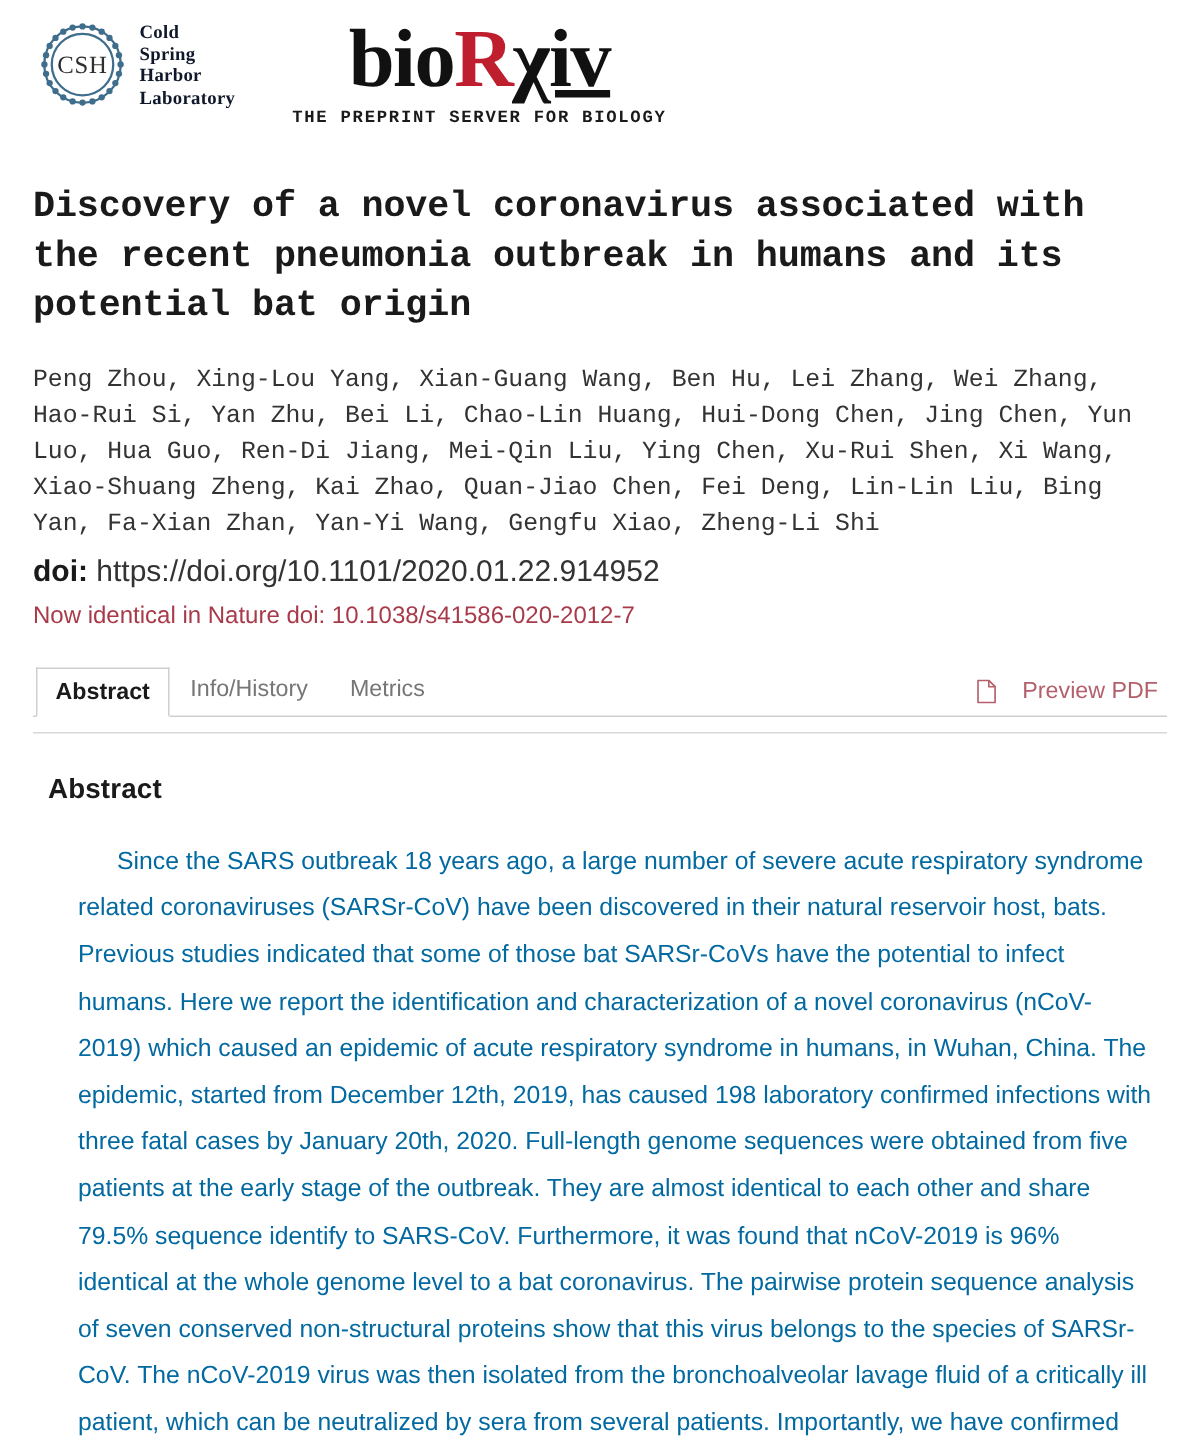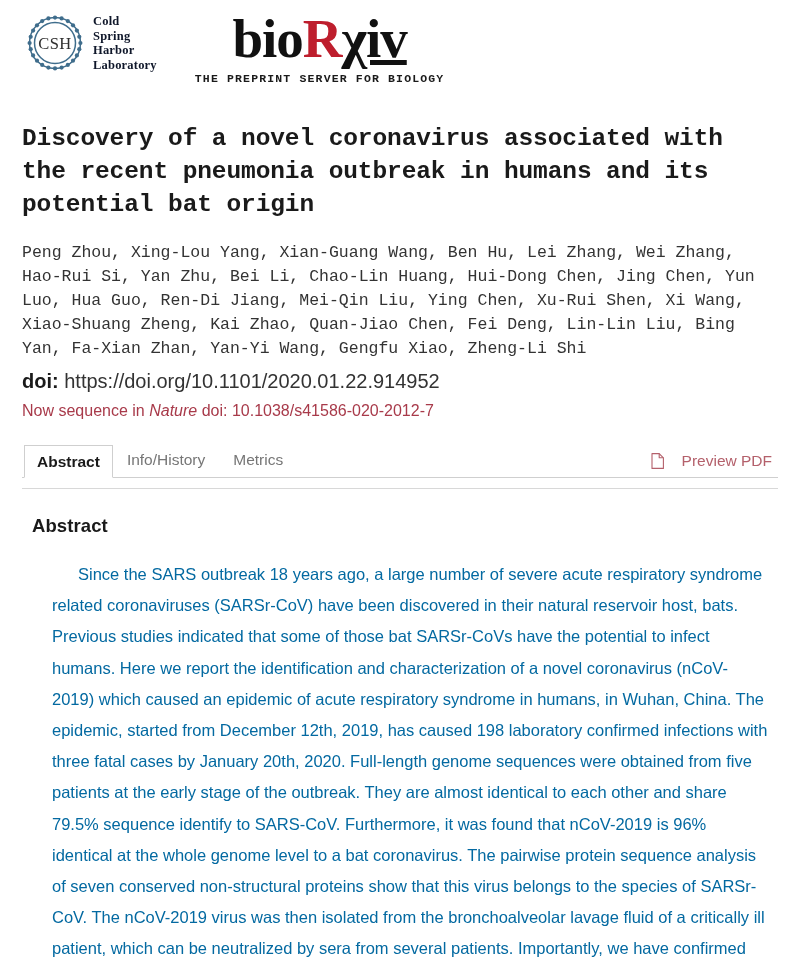--- a/index.html
+++ b/index.html
@@ -118,21 +118,20 @@
     color: #1a1a1a;
   }
 
   .published-line {
     font-size: 16px;
     line-height: 22px;
     color: #a83a4a;
     margin-top: 8px;
   }
   .published-line .journal {
-    font-style: italic;
     text-align: center;
   }
 
   
   .tabbar {
     margin-top: 22px;
     display: flex;
     align-items: flex-end;
     justify-content: space-between;
     border-bottom: 1px solid #cfcfcf;
@@ -265,21 +264,21 @@
   <h1 class="article-title">Discovery of a novel coronavirus associated with the recent pneumonia outbreak in humans and its potential bat origin</h1>
 
   <div class="authors">Peng Zhou, Xing-Lou Yang, Xian-Guang Wang, Ben Hu, Lei Zhang, Wei Zhang, Hao-Rui Si, Yan Zhu, Bei Li, Chao-Lin Huang, Hui-Dong Chen, Jing Chen, Yun Luo, Hua Guo, Ren-Di Jiang, Mei-Qin Liu, Ying Chen, Xu-Rui Shen, Xi Wang, Xiao-Shuang Zheng, Kai Zhao, Quan-Jiao Chen, Fei Deng, Lin-Lin Liu, Bing Yan, Fa-Xian Zhan, Yan-Yi Wang, Gengfu Xiao, Zheng-Li Shi</div>
 
   <div class="doi-line">
     <span class="doi-label">doi:</span>
     <a style="color:#333;text-decoration:none;">https://doi.org/10.1101/2020.01.22.914952</a>
   </div>
 
   <div class="published-line">
-    <span>Now sequence in</span>
+    <span>Now identical in</span>
     <span class="journal">Nature</span>
     <a style="color:#a83a4a;text-decoration:none;">doi: 10.1038/s41586-020-2012-7</a>
   </div>
 
   <div class="tabbar">
     <div class="tabs">
       <div class="tab active">Abstract</div>
       <div class="tab">Info/History</div>
       <div class="tab">Metrics</div>
     </div>

